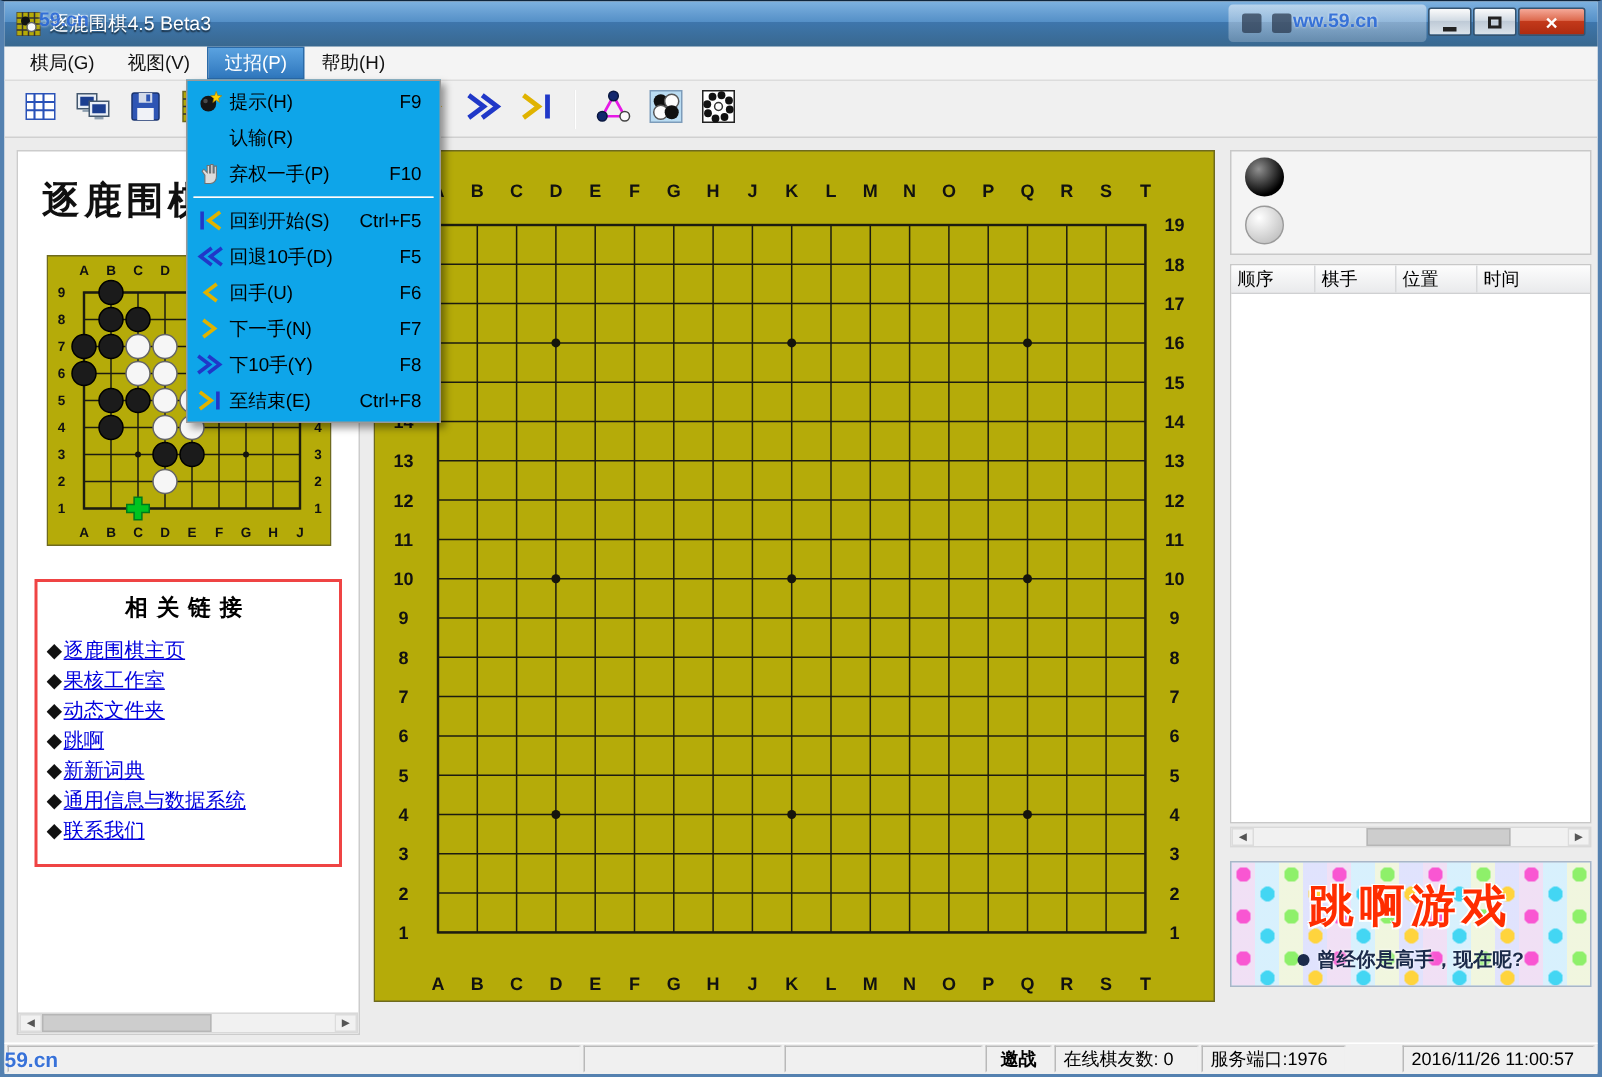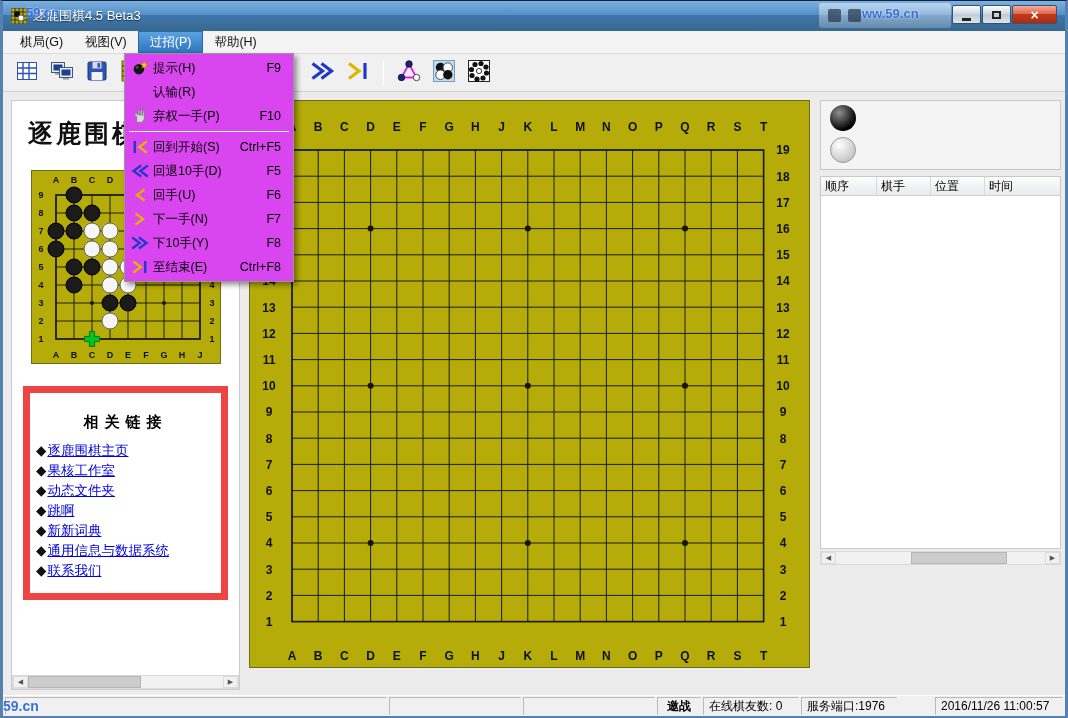--- a/index.html
+++ b/index.html
@@ -34,21 +34,21 @@
            border-bottom:1px solid #d0d0d0;padding:0 8px;gap:3px;}
   .tb-btn{width:32px;height:32px;border:1px solid transparent;background:transparent;display:flex;
           align-items:center;justify-content:center;padding:0;}
   .tb-sep{width:1px;height:26px;background:#c2c2c2;border-right:1px solid #fff;margin:0 6px;}
   
   .client{flex:1;display:flex;align-items:flex-start;background:#ececec;padding:8px 4px 5px 8px;}
   .sidebar{width:230px;height:590px;background:#fff;border:1px solid #ccc;display:flex;flex-direction:column;overflow:hidden;}
   .side-title{font-family:"Liberation Serif","DejaVu Serif",serif;font-size:25px;font-weight:bold;color:#101010;
               padding:16px 0 0 16px;letter-spacing:3px;white-space:nowrap;}
   .mini-board{margin:20px auto 0;width:190px;height:194px;line-height:0;}
-  .links-box{margin:22px 11px 0;border:7px solid #ef4444;padding:20px 6px 12px;background:#fff;}
+  .links-box{margin:22px 11px 0;border:2px solid #ef4444;padding:8px 6px 12px;background:#fff;}
   .links-title{text-align:center;font-size:15px;font-weight:bold;letter-spacing:6px;margin-bottom:9px;color:#000;}
   ul.links{list-style:none;}
   .link-row{font-size:13.5px;line-height:20px;white-space:nowrap;overflow:hidden;}
   .bullet{color:#111;margin-right:1px;}
   a.link{color:#0000dd;text-decoration:underline;cursor:pointer;text-align:center;}
   .side-scroll{margin-top:auto;}
   
   .hscroll{height:14px;flex:0 0 14px;display:flex;background:#f1f1f1;border:1px solid #d9d9d9;}
   .sb-btn{width:15px;display:flex;align-items:center;justify-content:center;font-size:7px;color:#555;
           background:#f1f1f1;border:1px solid #dcdcdc;}
@@ -83,21 +83,21 @@
             text-shadow:1px 1px 0 #fff,-1px -1px 0 #fff,1px -1px 0 #fff,-1px 1px 0 #fff;}
   .ad-sub-row{margin-top:6px;display:flex;align-items:center;gap:5px;}
   .dot{width:8px;height:8px;border-radius:50%;background:#1b2a4a;}
   .ad-sub{font-size:13px;font-weight:bold;color:#1b2a4a;text-shadow:0 0 2px #fff;}
   
   .statusbar{height:21px;flex:0 0 21px;display:flex;align-items:stretch;background:#f0f0f0;padding:1px 2px;gap:2px;border-top:1px solid #fff;}
   .seg{border:1px solid;border-color:#b9b9b9 #efefef #efefef #b9b9b9;font-size:12px;display:flex;align-items:center;
        padding:0 5px;color:#000;background:#f0f0f0;white-space:nowrap;overflow:hidden;}
   .seg.center{justify-content:center;font-weight:bold;}
   
-  .dropdown{position:absolute;left:124px;top:53px;width:170px;background:#d946ef;border:1px solid #999;
+  .dropdown{position:absolute;left:124px;top:53px;width:170px;background:#0ea5e9;border:1px solid #999;
             box-shadow:3px 3px 5px rgba(0,0,0,.4);padding:2px;z-index:40;}
   .mi{display:flex;align-items:center;height:24px;font-size:12.5px;}
   .mi-icon{width:26px;display:flex;justify-content:center;align-items:center;}
   .mi-icon svg{width:18px;height:18px;}
   .mi-label{flex:1;color:#000;}
   .mi-short{width:58px;text-align:right;padding-right:10px;color:#000;}
   .mi-sep{height:1px;background:#cfcfcf;border-bottom:1px solid #fff;margin:3px 2px;}
   
   .wm{position:absolute;color:#2f6cd8;font-weight:bold;z-index:60;text-shadow:0 0 2px rgba(255,255,255,.85);}
   .wm-tl{left:26px;top:5px;font-size:13px;opacity:.9;}
@@ -500,20 +500,27 @@
             </div>
           <div class="tbody"></div>
         </div>
         <div class="hscroll panel-scroll">
           <div class="sb-btn">◀</div>
           <div class="sb-track">
               <div class="sb-thumb"></div>
             </div>
           <div class="sb-btn">▶</div>
         </div>
+        <div class="ad">
+          <div class="ad-title">跳啊游戏</div>
+          <div class="ad-sub-row">
+            <span class="dot"></span>
+            <span class="ad-sub">曾经你是高手，现在呢?</span>
+          </div>
+        </div>
       </section>
 
     </div>
 
     <footer class="statusbar" id="statusBar">
         <div class="seg" style="flex: 1 1 0%;"></div>
         <div class="seg" style="width: 132px;"></div>
         <div class="seg" style="width: 132px;"></div>
         <div class="seg center" style="width: 44px;">邀战</div>
         <div class="seg" style="width: 96px;">在线棋友数: 0</div>

